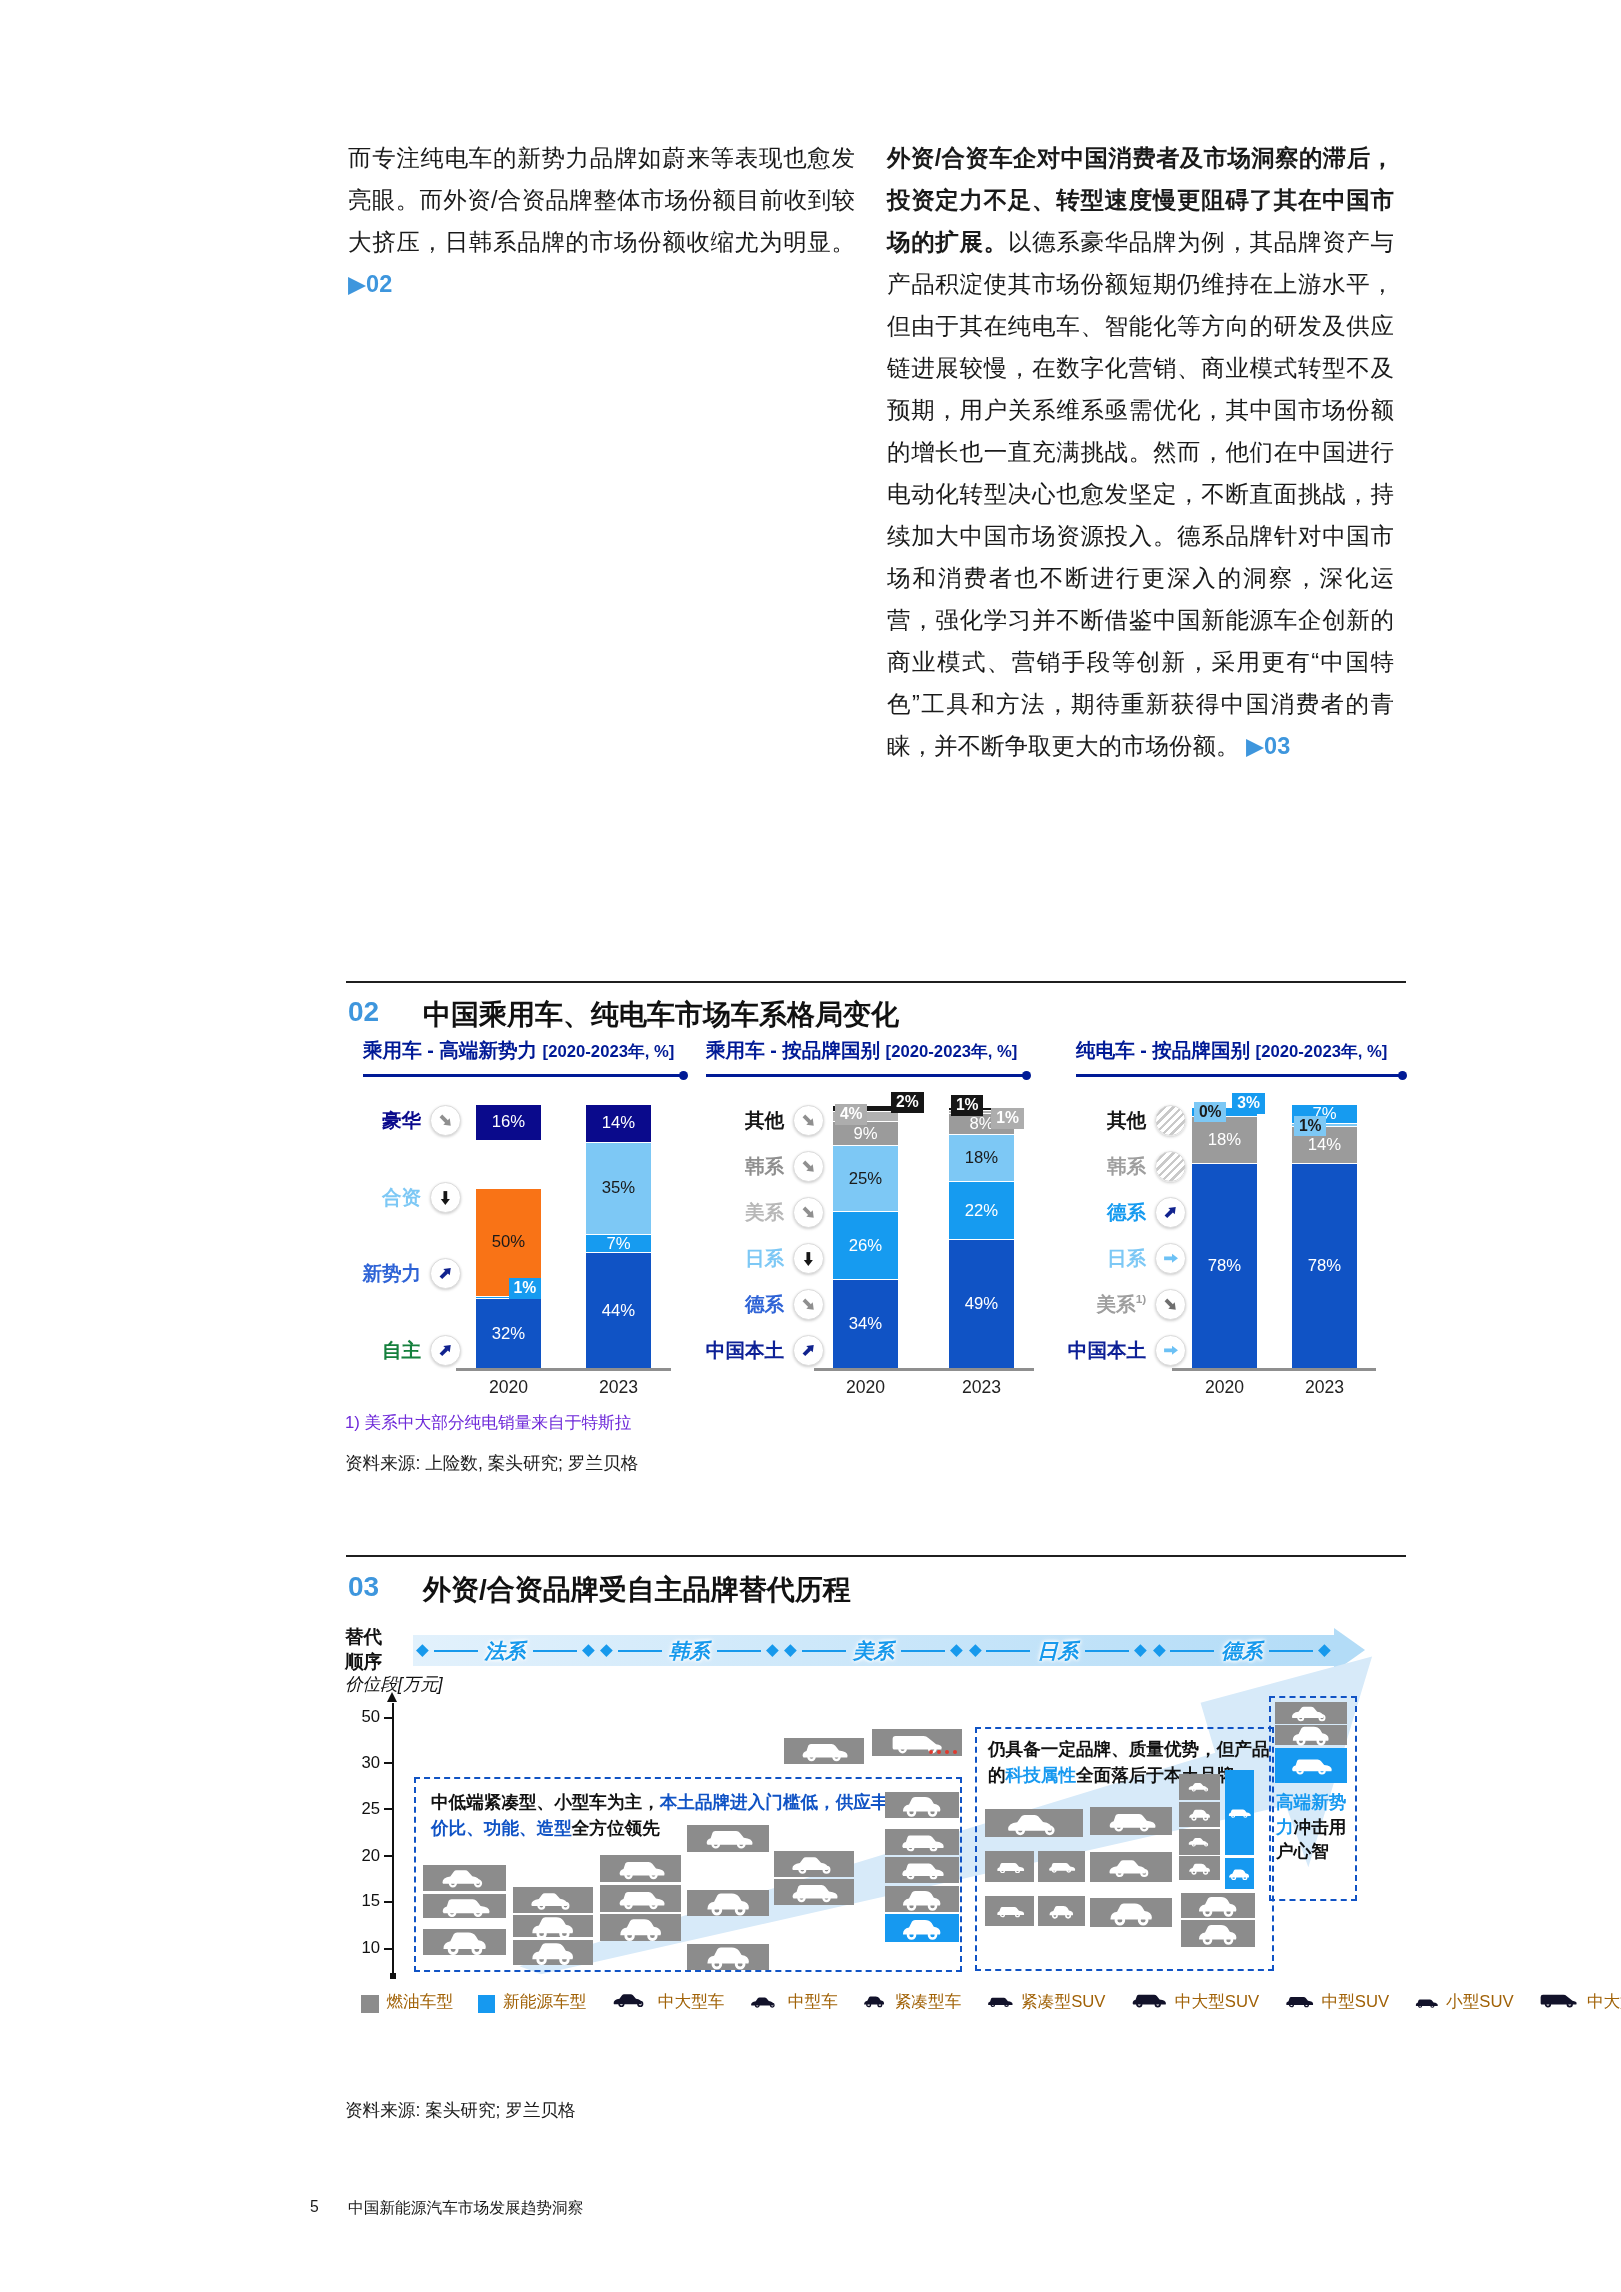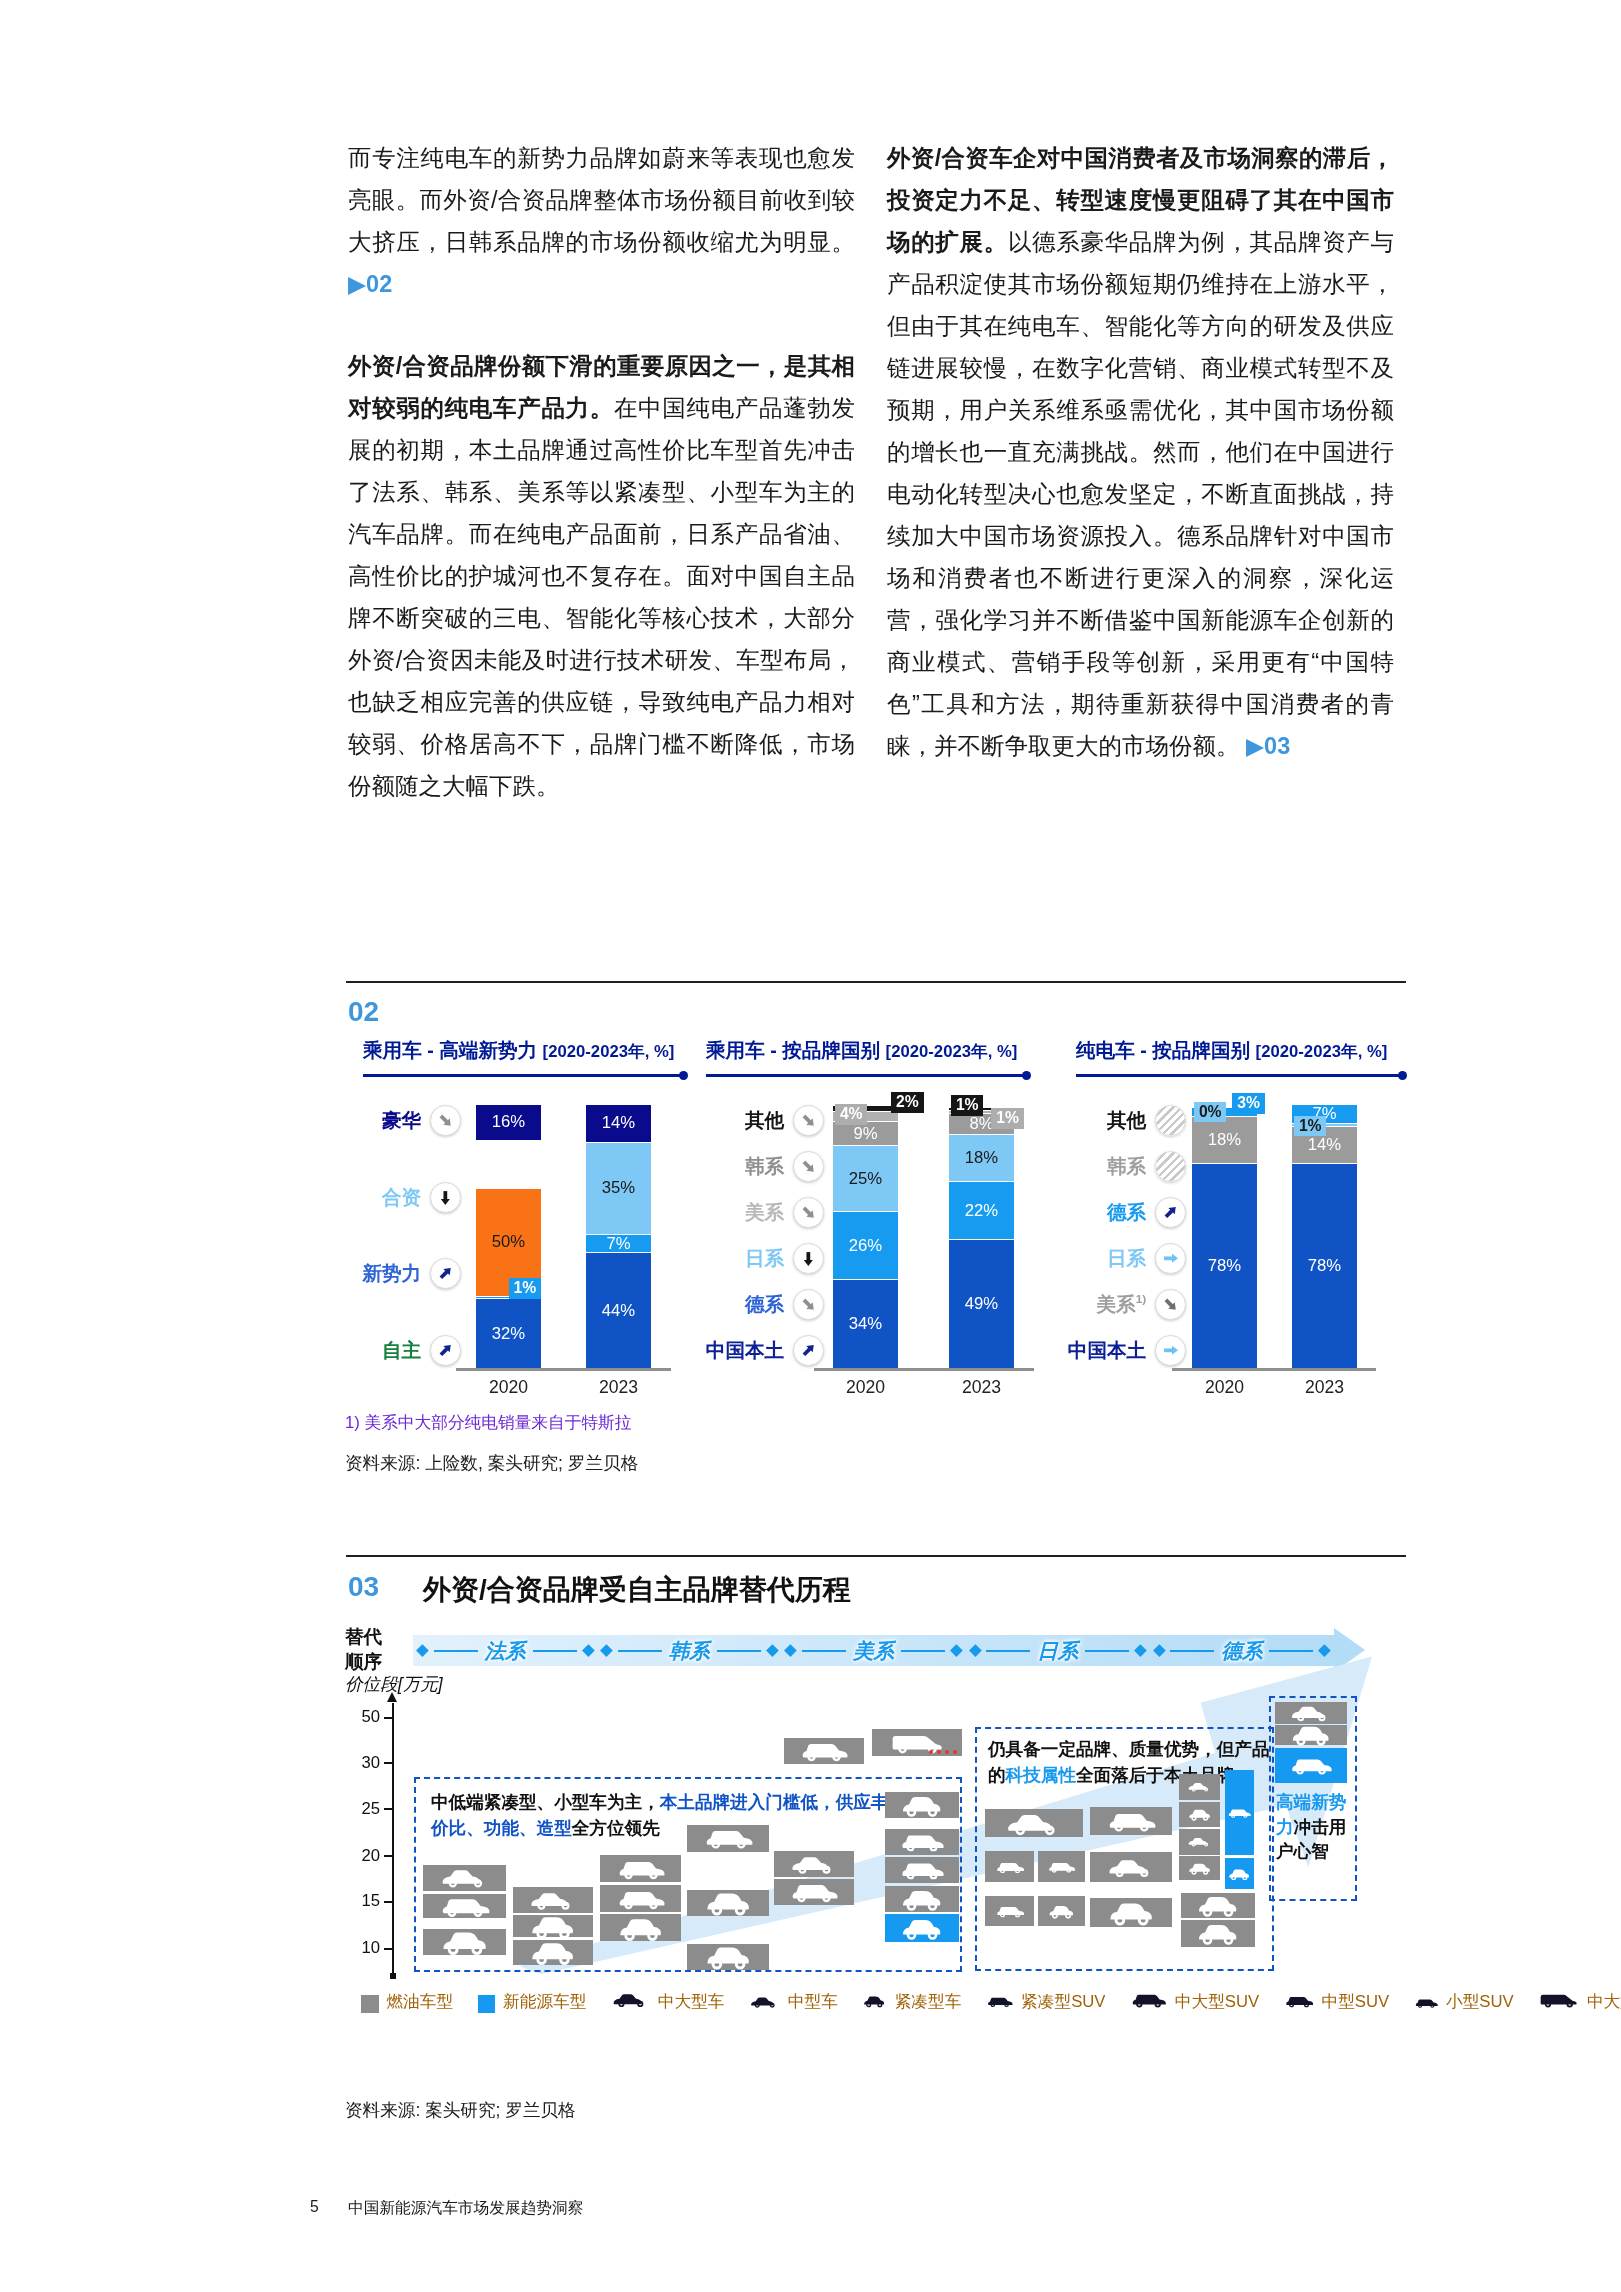--- a/index.html
+++ b/index.html
@@ -64,28 +64,28 @@
   .l3sw{width:17.6px;height:17.6px;flex:none;}
   .pgfooter{position:absolute;top:2198px;font-size:15.7px;color:#1a1a1a;}
 </style>
 </head>
 <body>
 
 <div id="page">
 
   <div class="bodycol" style="left:348px;top:137px;">
     <p><span>而专注纯电车的新势力品牌如蔚来等表现也愈发亮眼。而外资/合资品牌整体市场份额目前收到较大挤压，日韩系品牌的市场份额收缩尤为明显。</span><span class="ref">▶02</span></p>
-    <p><b>外资/合资品牌份额下滑的重要原因之一，是其相对较弱的纯电车产品力。</b><span>在中国纯电产品蓬勃发展的初期，本土品牌通过高性价比车型首先冲击了法系、韩系、美系等以紧凑型、小型车为主的汽车品牌。而在纯电产品面前，日系产品省油、高性价比的护城河也不复存在。面对中国自主品牌不断突破的三电、智能化等核心技术，大部分外资/合资因未能及时进行技术研发、车型布局，也缺乏相应完善的供应链，导致纯电产品力相对较弱、价格居高不下，品牌门槛不断降低，市场份额随之大幅下跌。</span></p>
   </div>
   <div class="bodycol" style="left:887px;top:137px;">
     <p><b>外资/合资车企对中国消费者及市场洞察的滞后，投资定力不足、转型速度慢更阻碍了其在中国市场的扩展。</b><span>以德系豪华品牌为例，其品牌资产与产品积淀使其市场份额短期仍维持在上游水平，但由于其在纯电车、智能化等方向的研发及供应链进展较慢，在数字化营销、商业模式转型不及预期，用户关系维系亟需优化，其中国市场份额的增长也一直充满挑战。然而，他们在中国进行电动化转型决心也愈发坚定，不断直面挑战，持续加大中国市场资源投入。德系品牌针对中国市场和消费者也不断进行更深入的洞察，深化运营，强化学习并不断借鉴中国新能源车企创新的商业模式、营销手段等创新，采用更有“中国特色”工具和方法，期待重新获得中国消费者的青睐，并不断争取更大的市场份额。</span> <span class="ref">▶03</span></p>
   </div>
 
   <div class="rule" style="left:346px;top:981px;width:1060px;"></div>
   <div class="secnum" style="left:348px;top:996px;">02</div>
+  <div class="sectitle" style="left:423px;top:996px;">中国乘用车、纯电车市场车系格局变化</div>
   <div id="charts">
       <div class="panel" style="left: 363px; width: 323px;">
         <div class="ptitle"><span>乘用车 - 高端新势力 </span><span class="range">[2020-2023年, %]</span></div>
         <div class="punder" style="width: 323px;"></div>
         <div class="plegend" style="width: 98px;">
           <div class="lg-row">
             <span class="lg-label" style="color: rgb(10, 10, 140);">豪华</span>
             <span class="lg-icon">
               <svg viewBox="-12 -12 24 24" width="16.7" height="16.7">
                 <g transform="rotate(45)" fill="#8F8F8F">

